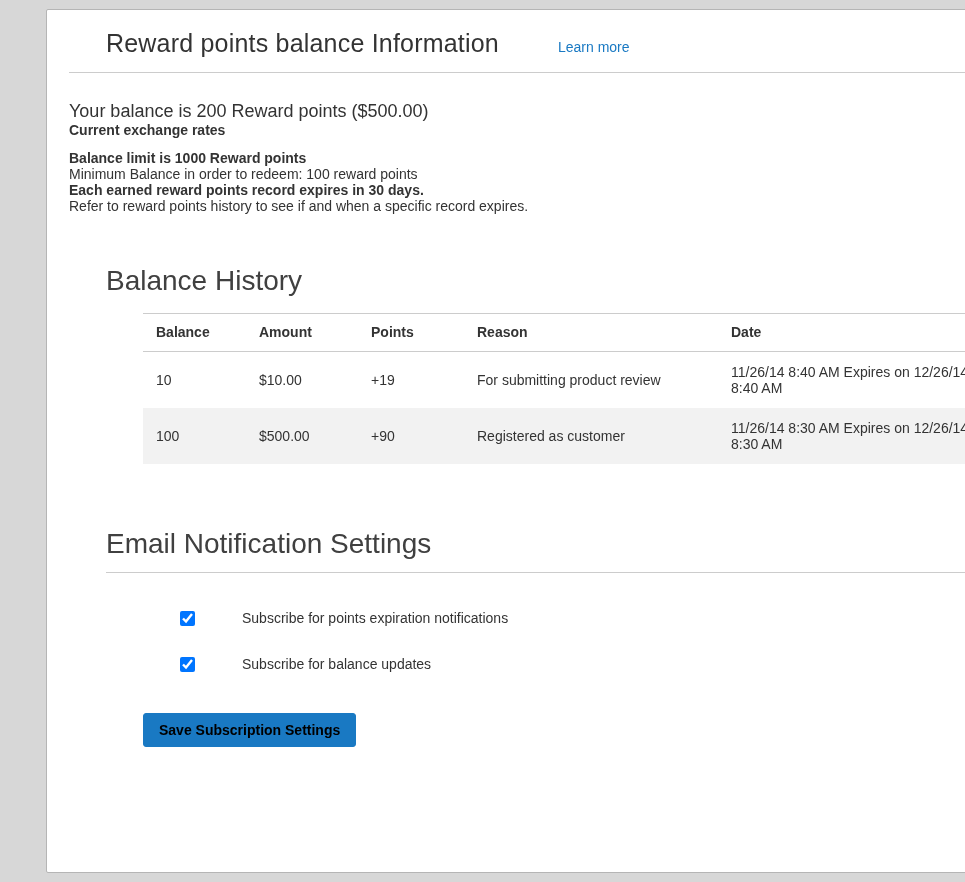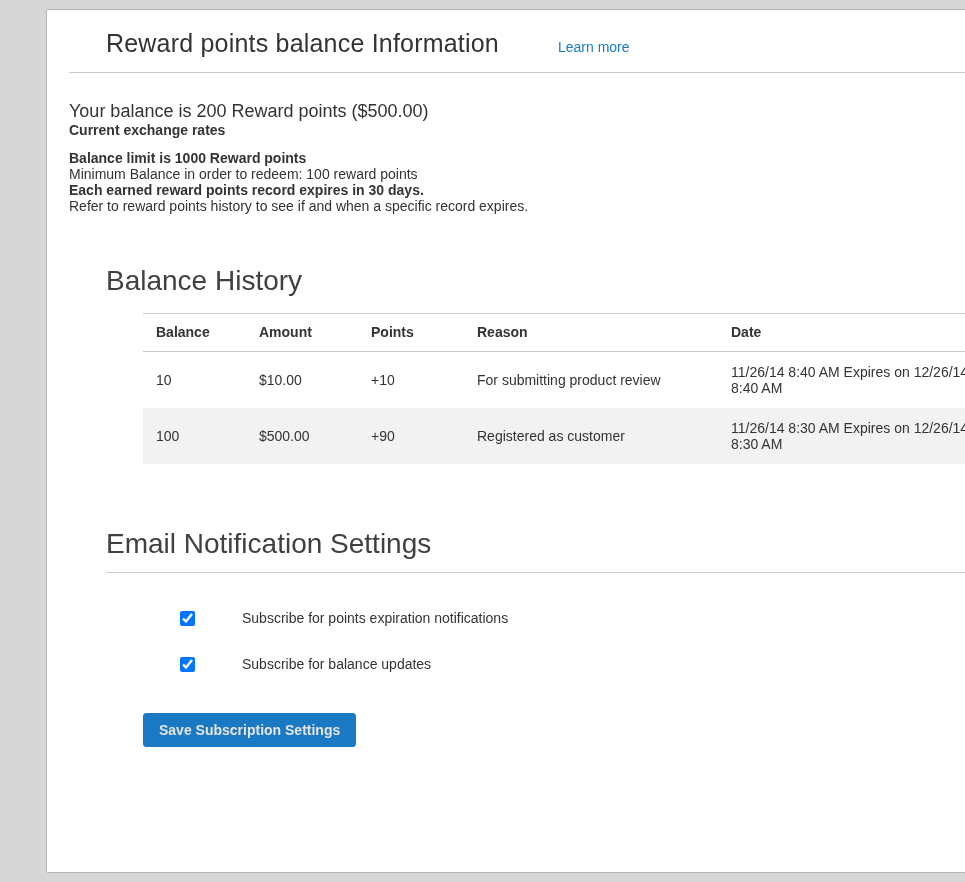--- a/index.html
+++ b/index.html
@@ -118,21 +118,21 @@
     height: 15px;
     margin: 0;
     cursor: pointer;
   }
   button.save-btn {
     display: inline-block;
     margin-top: 41px;
     background: var(--accent);
     border: 1px solid var(--accent);
     border-radius: 3px;
-    color: #e5e5e5;
+    color: #000000;
     font-family: inherit;
     font-size: 14px;
     font-weight: 600;
     padding: 8px 15px;
     cursor: pointer;
   }
 </style>
 </head>
 <body>
 
@@ -165,21 +165,21 @@
             <th>Amount</th>
             <th>Points</th>
             <th>Reason</th>
             <th>Date</th>
           </tr>
       </thead>
       <tbody id="history-body">
           <tr>
             <td>10</td>
             <td>$10.00</td>
-            <td>+10</td>
+            <td>+19</td>
             <td>For submitting product review</td>
             <td>11/26/14 8:40 AM Expires on 12/26/14 8:40 AM</td>
           </tr>
           <tr>
             <td>100</td>
             <td>$500.00</td>
             <td>+90</td>
             <td>Registered as customer</td>
             <td>11/26/14 8:30 AM Expires on 12/26/14 8:30 AM</td>
           </tr>

